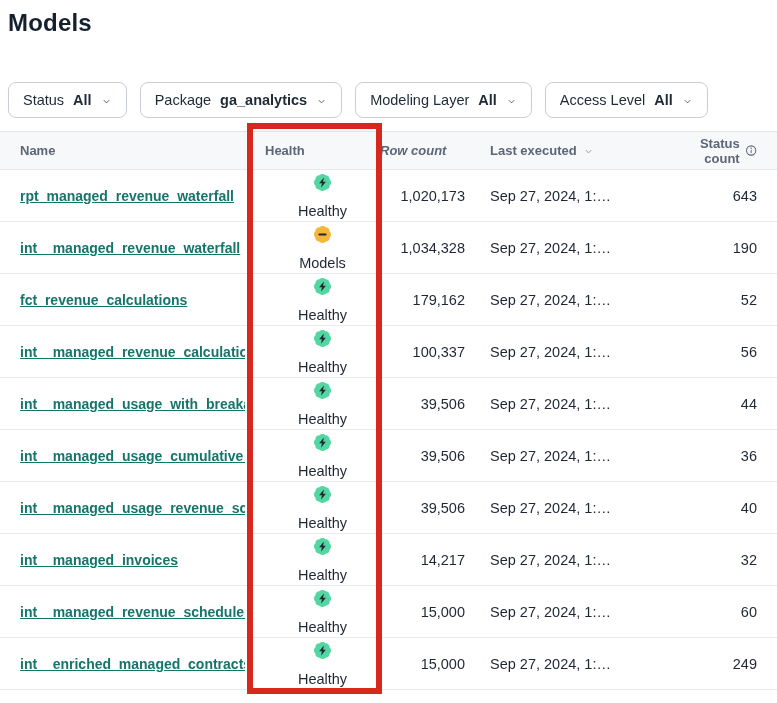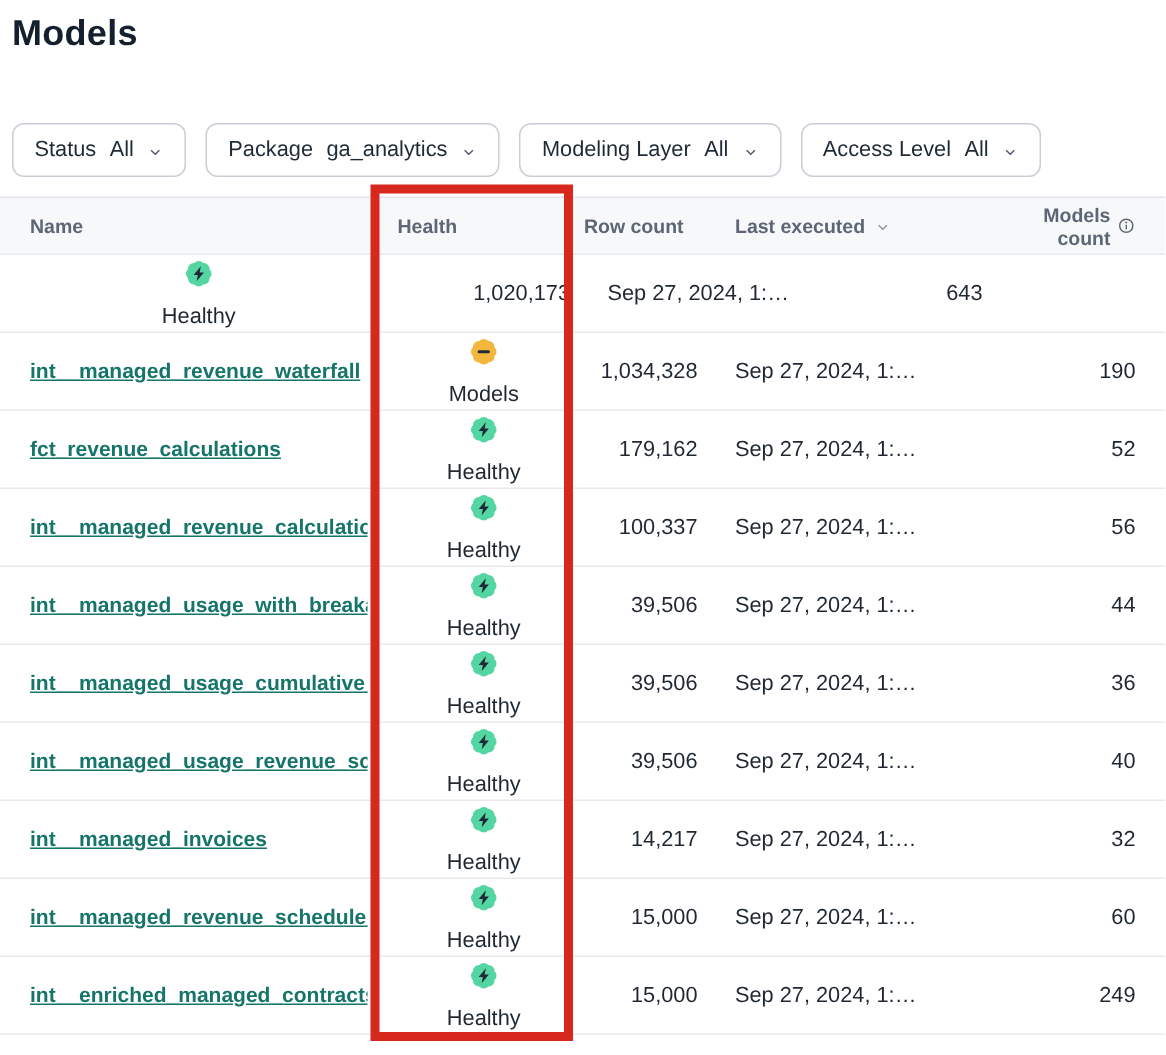--- a/index.html
+++ b/index.html
@@ -33,21 +33,21 @@
     padding: 0 14px;
     background: #ffffff;
     border: 1px solid #c9ced6;
     border-radius: 8px;
     font-size: 14.5px;
     color: #1f2a37;
     cursor: pointer;
     white-space: nowrap;
   }
   .filter-btn .flabel { font-weight: 400; color: #1f2a37; }
-  .filter-btn .fvalue { font-weight: 400; color: #1f2a37; }
+  .filter-btn .fvalue { font-weight: 700; color: #1f2a37; }
   .chev {
     width: 11px; height: 11px;
     stroke: #4a5568;
     stroke-width: 2;
     fill: none;
     margin-top: 2px;
   }
   
   .table {
     position: absolute;
@@ -63,21 +63,21 @@
     height: 39px;
     background: #f7f8f9;
     border-top: 1px solid #e2e5e9;
     border-bottom: 1px solid #e7e9ec;
     font-size: 13px;
     font-weight: 700;
     color: #5c6676;
   }
   .th-name   { padding-left: 20px; }
   .th-health { padding-left: 20px; }
-  .th-rowcount { text-align: center; }
+  .th-rowcount { text-align: left; font-style: italic; }
   .th-lastexec { padding-left: 25px; display: flex; align-items: center; gap: 6px; }
   .th-querycount { text-align: right; padding-right: 20px; display: flex; justify-content: flex-end; align-items: center; gap: 5px; }
   .sort-chev { width: 11px; height: 11px; stroke: #8b93a2; stroke-width: 2; fill: none; margin-top: 2px; }
   .info-ic { width: 15px; height: 15px; display: inline-block; }
   .trow {
     height: 52px;
     border-bottom: 1px solid #e7e9ec;
     font-size: 14.5px;
     background: #ffffff;
   }
@@ -145,30 +145,33 @@
     <div class="th-name">Name</div>
     <div class="th-health">Health</div>
     <div class="th-rowcount">Row count</div>
     <div class="th-lastexec">
       <span>Last executed</span>
       <svg class="sort-chev" viewBox="0 0 24 24">
           <polyline points="6 9 12 15 18 9"></polyline>
         </svg>
     </div>
     <div class="th-querycount">
-      <span>Models count</span>
+      <span>Status count</span>
       <svg class="info-ic" viewBox="0 0 24 24">
         <circle cx="12" cy="12" r="9" fill="none" stroke="#5c6676" stroke-width="2"></circle>
         <circle cx="12" cy="7.6" r="1.4" fill="#5c6676"></circle>
         <rect x="11.05" y="10.3" width="1.9" height="7" rx="0.95" fill="#5c6676"></rect>
       </svg>
     </div>
   </div>
   <div id="tbody">
   <div class="grid-row trow">
+    <div class="cell-name">
+      <a>rpt_managed_revenue_waterfall</a>
+    </div>
     <div class="cell-health">
       <svg class="badge-ic ic-healthy" viewBox="0 0 24 24">
         <path class="seal" d="M8.603 3.799A4.49 4.49 0 0 1 12 2.25c1.357 0 2.573.6 3.397 1.549a4.49 4.49 0 0 1 3.498 1.307 4.491 4.491 0 0 1 1.307 3.497A4.49 4.49 0 0 1 21.75 12a4.49 4.49 0 0 1-1.549 3.397 4.491 4.491 0 0 1-1.307 3.497 4.491 4.491 0 0 1-3.497 1.307A4.49 4.49 0 0 1 12 21.75a4.49 4.49 0 0 1-3.397-1.549 4.49 4.49 0 0 1-3.498-1.306 4.491 4.491 0 0 1-1.307-3.498A4.49 4.49 0 0 1 2.25 12c0-1.357.6-2.573 1.549-3.397a4.49 4.49 0 0 1 1.307-3.497 4.49 4.49 0 0 1 3.497-1.307Z" fill="#53d6a2"></path>
         <path d="M13.6 6.3 8.1 12.9h3.2l-.9 4.8 5.5-6.6h-3.2l.9-4.8z" fill="#1f2937"></path>
       </svg>
 
       <span class="health-label">Healthy</span>
     </div>
     <div class="cell-rowcount">1,020,173</div>
     <div class="cell-lastexec">Sep 27, 2024, 1:…</div>

